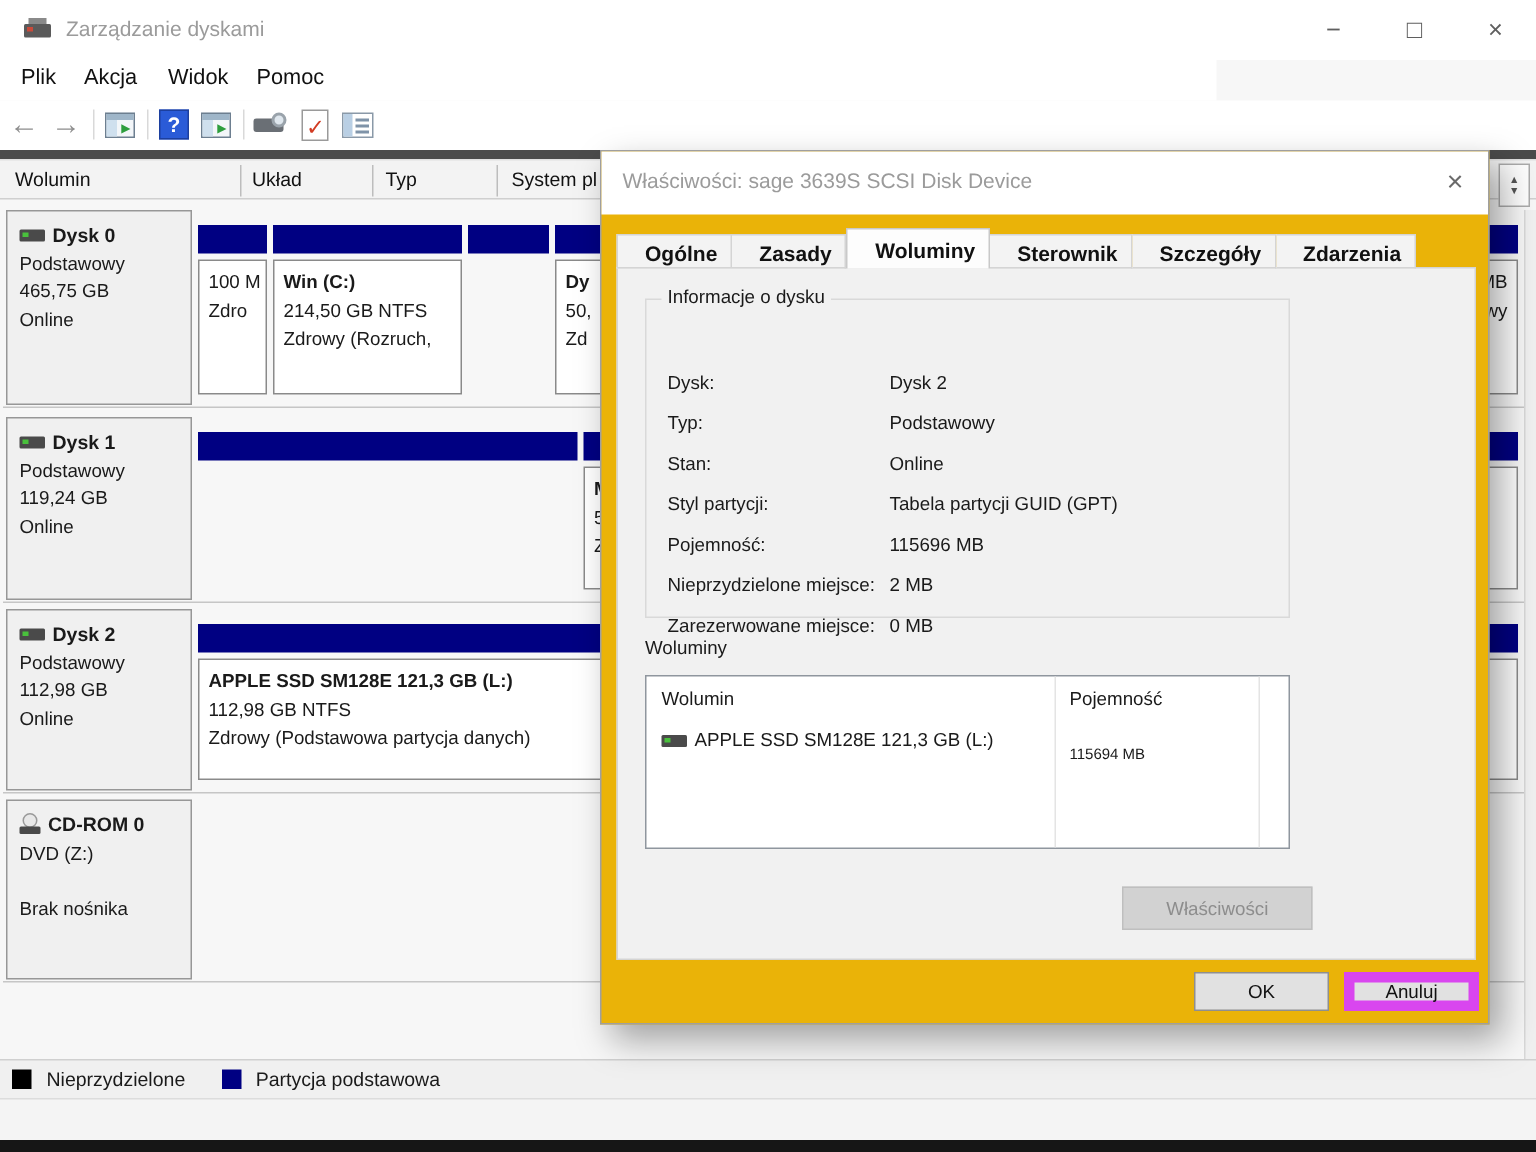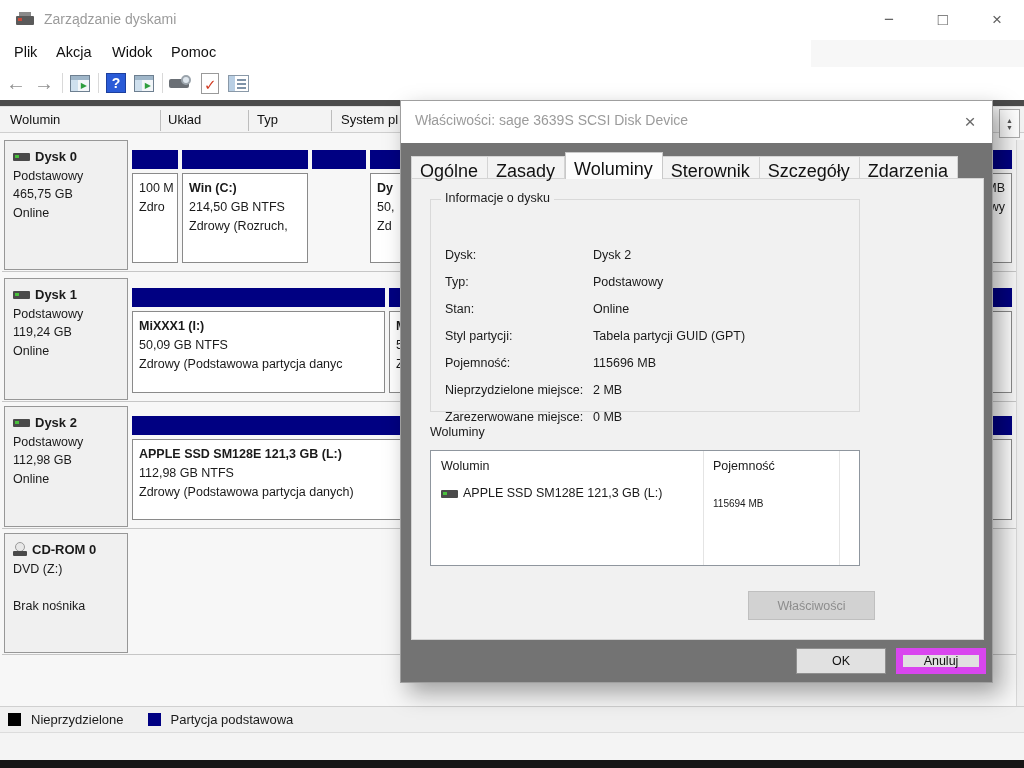--- a/index.html
+++ b/index.html
@@ -74,29 +74,29 @@
   .pline { font-size:12.5px; line-height:19px; }
   .frag .part-body { text-align:right; }
   
   .legend { position:absolute; left:0; top:706px; width:1024px; height:26px; background:#f0f0f0;
             border-top:1px solid #d0d0d0; display:flex; align-items:center; gap:10px; padding-left:8px; }
   .swatch { width:13px; height:13px; display:inline-block; }
   .legend-label { font-size:13px; }
   .status-strip { position:absolute; left:0; top:732px; width:1024px; height:28px; background:#f4f4f4; border-top:1px solid #dcdcdc; }
   .screen-edge { position:absolute; left:0; top:760px; width:1024px; height:8px; background:#161616; }
   
-  .dialog { position:absolute; left:400px; top:100px; width:593px; height:583px; background:#737373;
+  .dialog { position:absolute; left:400px; top:100px; width:593px; height:583px; background:#eab308;
             border:1px solid #9f9f9f; box-shadow:8px 10px 22px rgba(0,0,0,0.35); }
   .dlg-titlebar { position:absolute; left:0; top:0; width:100%; height:42px; background:#ffffff; }
   .dlg-title { position:absolute; left:14px; top:11px; color:#9b9b9b; font-size:14px; }
   .dlg-close { position:absolute; right:8px; top:7px; width:28px; height:28px; display:flex;
                align-items:center; justify-content:center; color:#6a6a6a; font-size:19px; }
   .tabs { position:absolute; left:10px; top:52px; height:26px; display:flex; align-items:flex-end; z-index:2; }
-  .tab { height:23px; padding:4px 9px 0 8px; font-size:18px; background:#f3f3f3;
-         border:1px solid #d4d4d4; border-left:none; color:#111; }
+  .tab { height:23px; padding:4px 9px 0 18px; font-size:14px; background:#f3f3f3;
+         border:1px solid #d4d4d4; border-left:none; color:#111;font-weight:bold; }
   .tab:first-child { border-left:1px solid #d4d4d4; }
   .tab.active { height:27px; background:#fdfdfd; border:1px solid #c9c9c9; border-bottom:none; padding-top:6px; position:relative; z-index:3; }
   .tab-panel { position:absolute; left:10px; top:77px; width:573px; height:462px; background:#f1f1f1;
                border:1px solid #d4d4d4; z-index:1; }
   .groupbox { position:absolute; left:18px; top:20px; width:430px; height:213px; border:1px solid #d9d9d9; }
   .groupbox-title { position:absolute; left:10px; top:-9px; background:#f1f1f1; padding:0 4px; font-size:12.5px; }
   .field-row { position:absolute; left:14px; right:10px; height:20px;margin-top:24px; }
   .field-label { position:absolute; left:0; font-size:12.5px; }
   .field-value { position:absolute; left:148px; font-size:12.5px; }
   .vol-section-label { position:absolute; left:18px; top:246px; font-size:12.5px; }
@@ -263,25 +263,20 @@
         <span class="drive-icon"></span>
         <span>Dysk 1</span>
       </div>
     <div class="disk-line">Podstawowy</div>
     <div class="disk-line">119,24 GB</div>
     <div class="disk-line">Online</div>
   </div>
   <div class="graph">
     <div class="part" style="left:0;width:253px">
       <div class="part-bar"></div>
-      <div class="part-body">
-        <div class="pname">MiXXX1  (I:)</div>
-        <div class="pline">50,09 GB NTFS</div>
-        <div class="pline">Zdrowy (Podstawowa partycja danyc</div>
-      </div>
     </div>
     <div class="part" style="left:257px;width:623px">
       <div class="part-bar"></div>
       <div class="part-body">
         <div class="pname">M</div>
         <div class="pline">5</div>
         <div class="pline">Z</div>
       </div>
     </div>
   </div>

